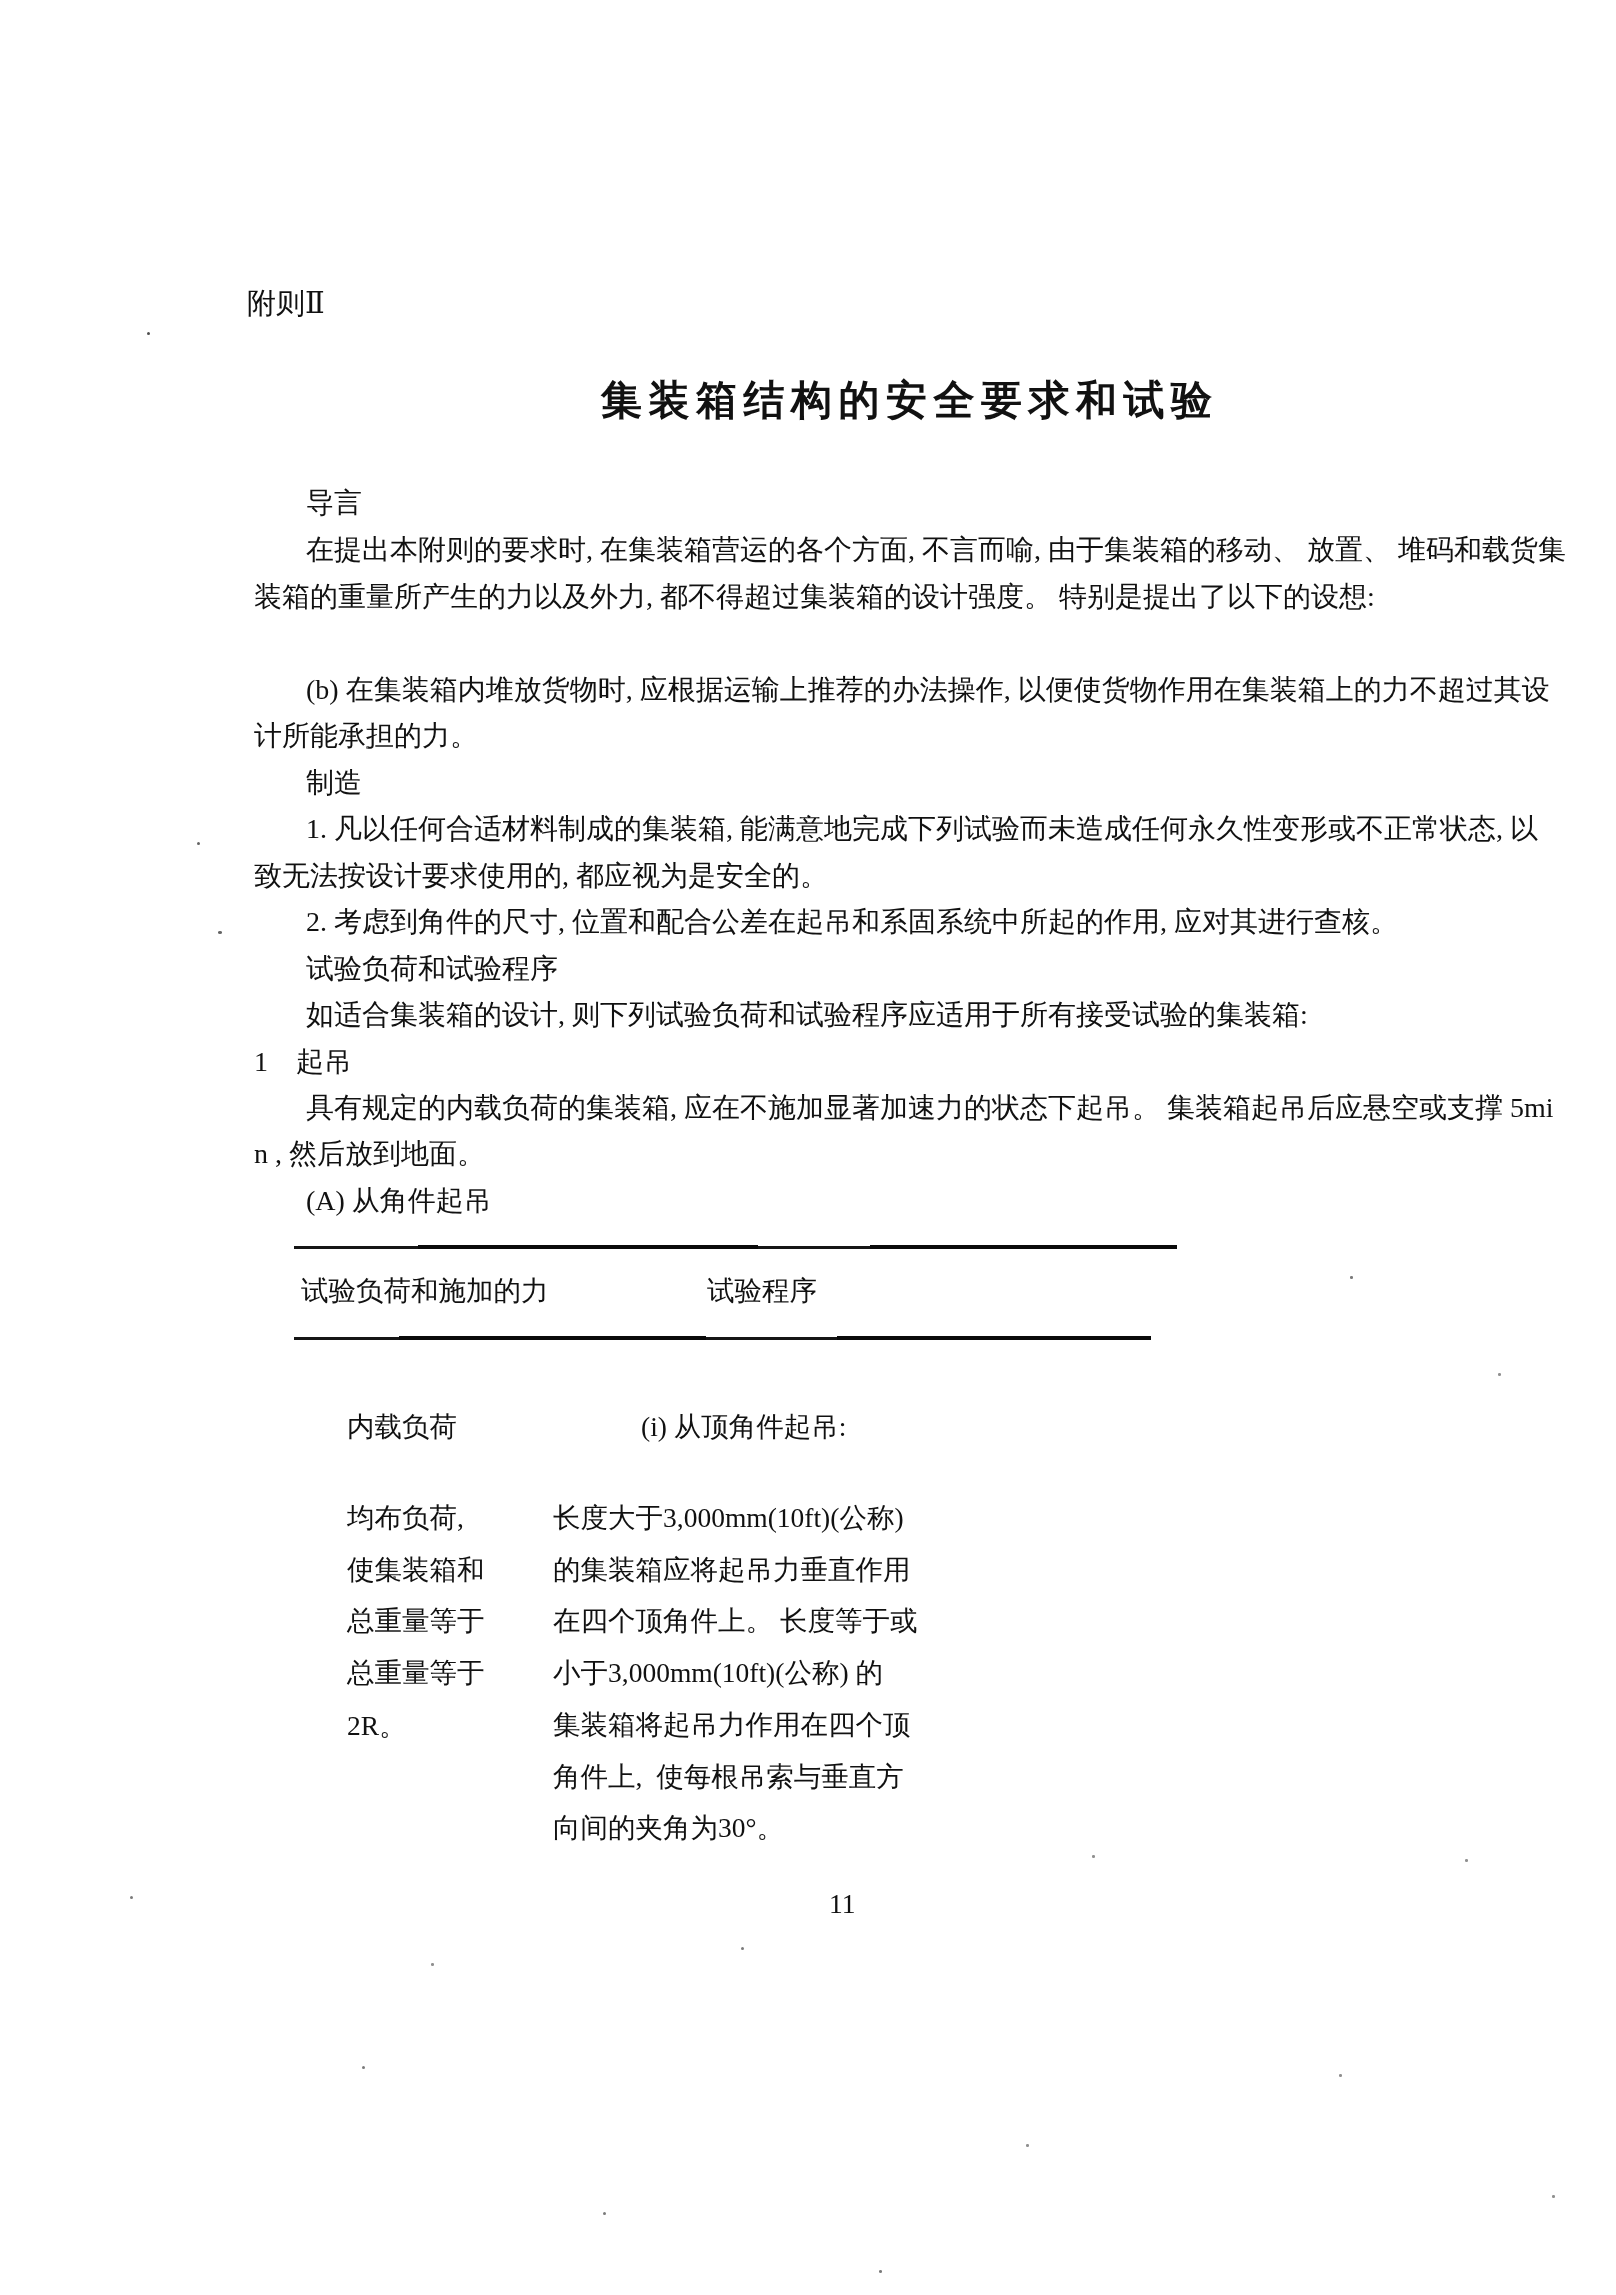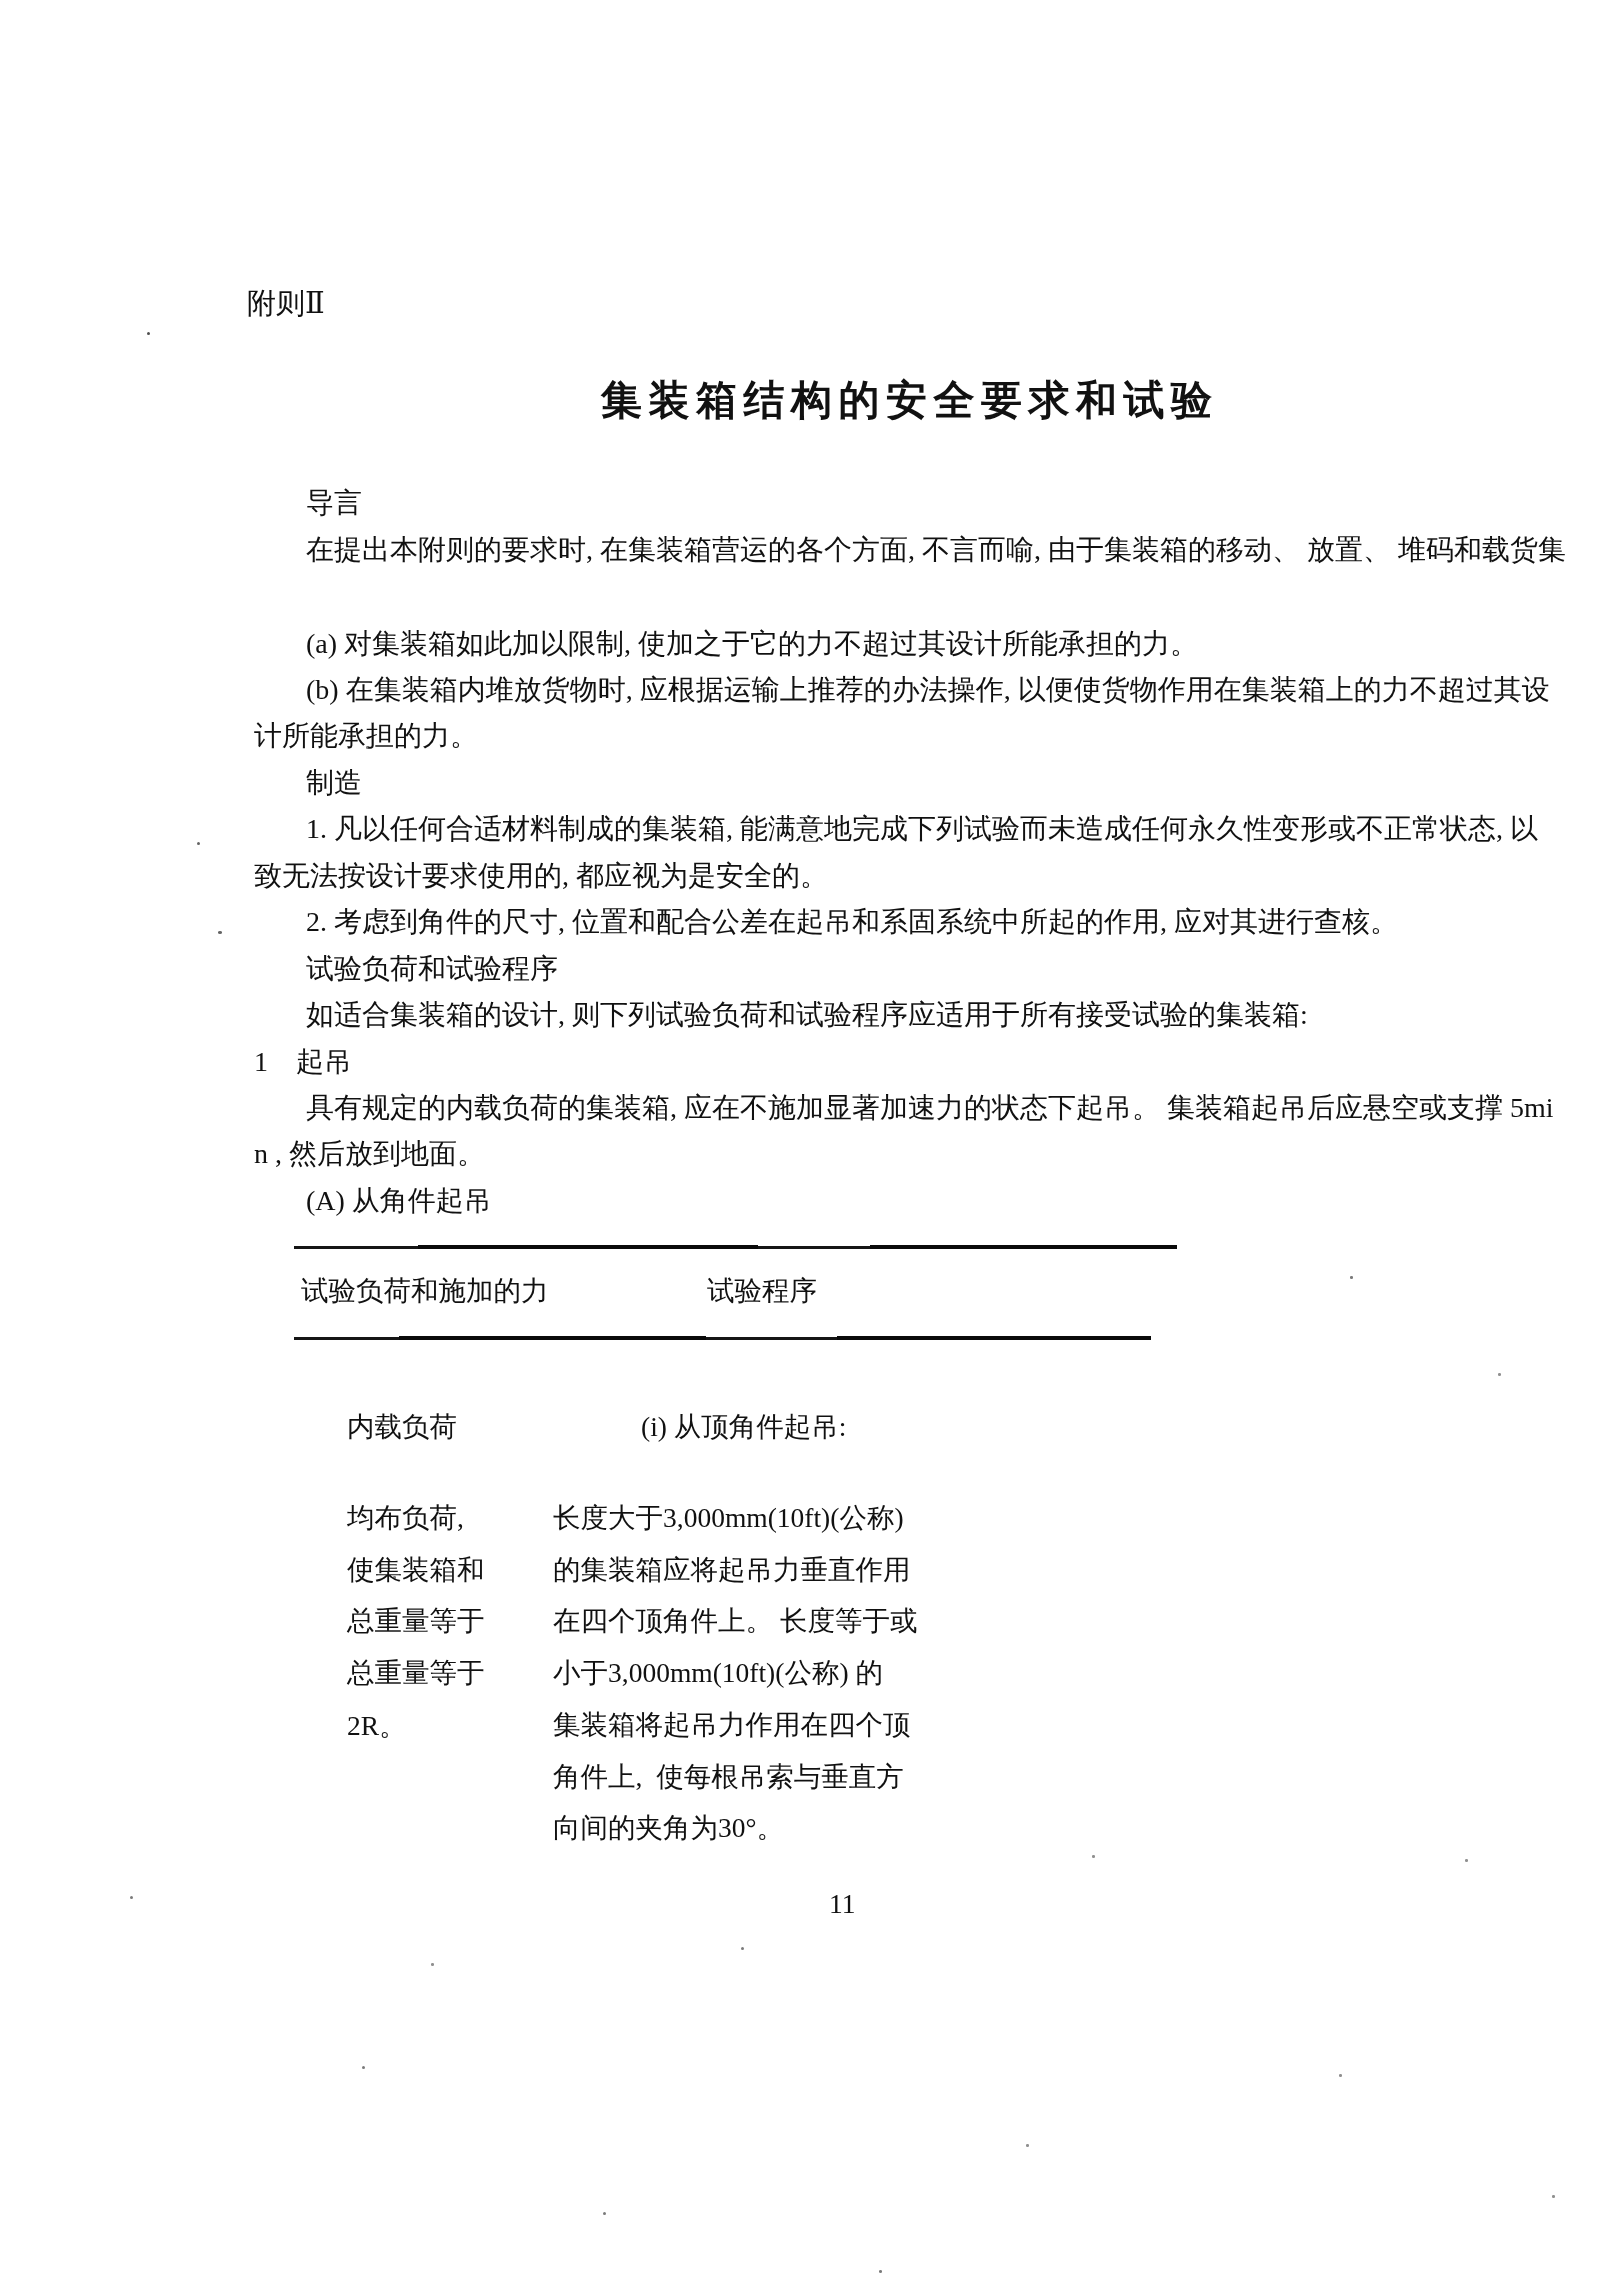--- a/index.html
+++ b/index.html
@@ -89,21 +89,21 @@
 <body>
 
 <div class="page">
 
   <div class="annex">附则Ⅱ</div>
 
   <div class="title">集装箱结构的安全要求和试验</div>
 
   <div class="bl indent" style="top:479px">导言</div>
   <div class="bl indent" style="top:526px">在提出本附则的要求时, 在集装箱营运的各个方面, 不言而喻, 由于集装箱的移动、 放置、 堆码和载货集</div>
-  <div class="bl indent" style="top:620px">(a) 对集装箱如此加以限制, 使加之于它的力不超过其设计所能承担的力。</div>
+  <div class="bl flush" style="top:573px">装箱的重量所产生的力以及外力, 都不得超过集装箱的设计强度。 特别是提出了以下的设想:</div>
   <div class="bl indent" style="top:666px">(b) 在集装箱内堆放货物时, 应根据运输上推荐的办法操作, 以便使货物作用在集装箱上的力不超过其设</div>
   <div class="bl flush" style="top:712px">计所能承担的力。</div>
   <div class="bl indent" style="top:759px">制造</div>
   <div class="bl indent" style="top:805px">1. 凡以任何合适材料制成的集装箱, 能满意地完成下列试验而未造成任何永久性变形或不正常状态, 以</div>
   <div class="bl flush" style="top:852px">致无法按设计要求使用的, 都应视为是安全的。</div>
   <div class="bl indent" style="top:898px">2. 考虑到角件的尺寸, 位置和配合公差在起吊和系固系统中所起的作用, 应对其进行查核。</div>
   <div class="bl indent" style="top:945px">试验负荷和试验程序</div>
   <div class="bl indent" style="top:991px">如适合集装箱的设计, 则下列试验负荷和试验程序应适用于所有接受试验的集装箱:</div>
   <div class="bl flush" style="top:1038px">1　起吊</div>
   <div class="bl indent" style="top:1084px">具有规定的内载负荷的集装箱, 应在不施加显著加速力的状态下起吊。 集装箱起吊后应悬空或支撑 5mi</div>

